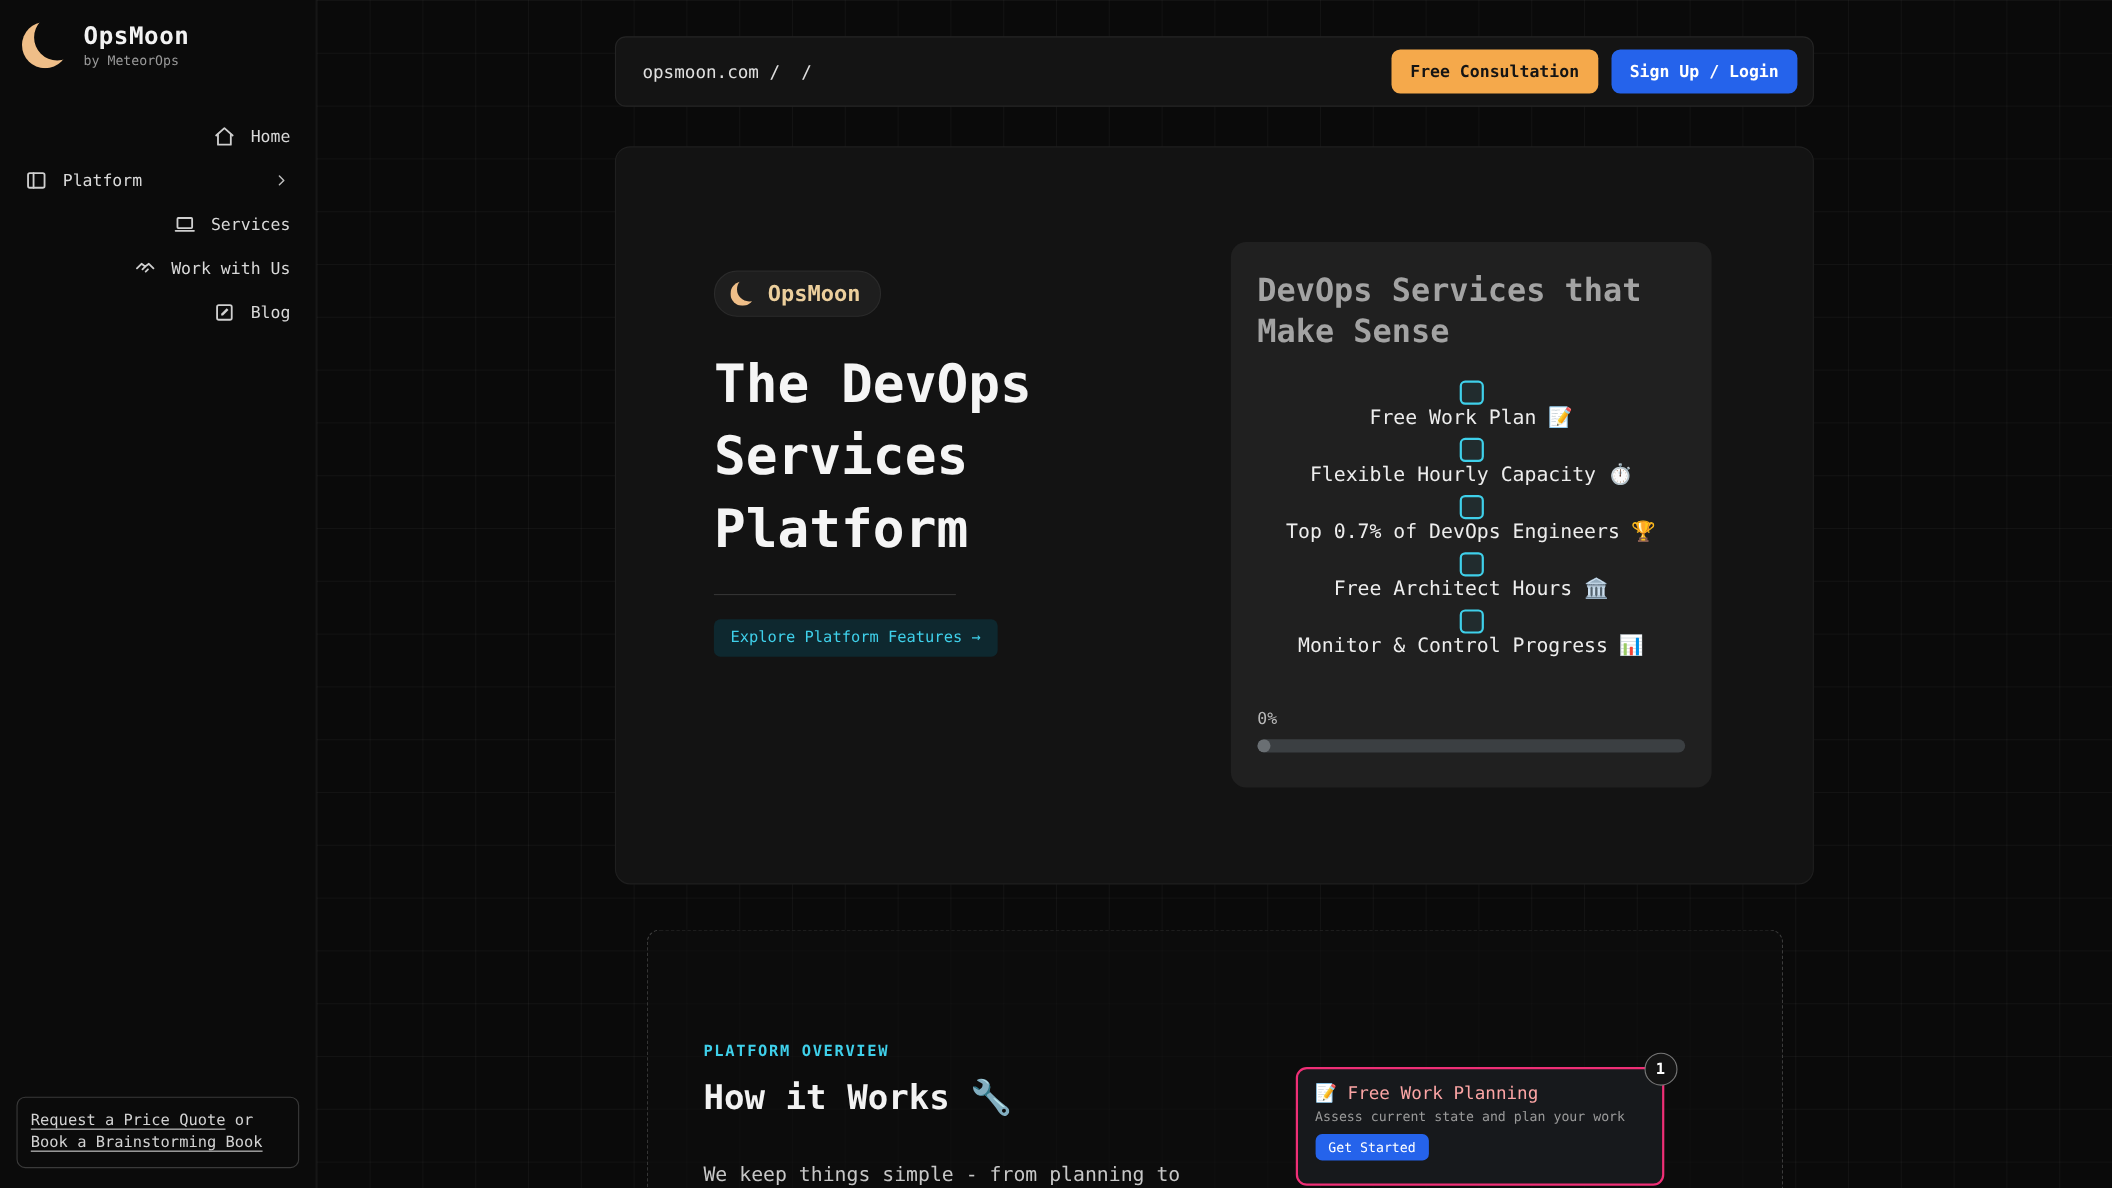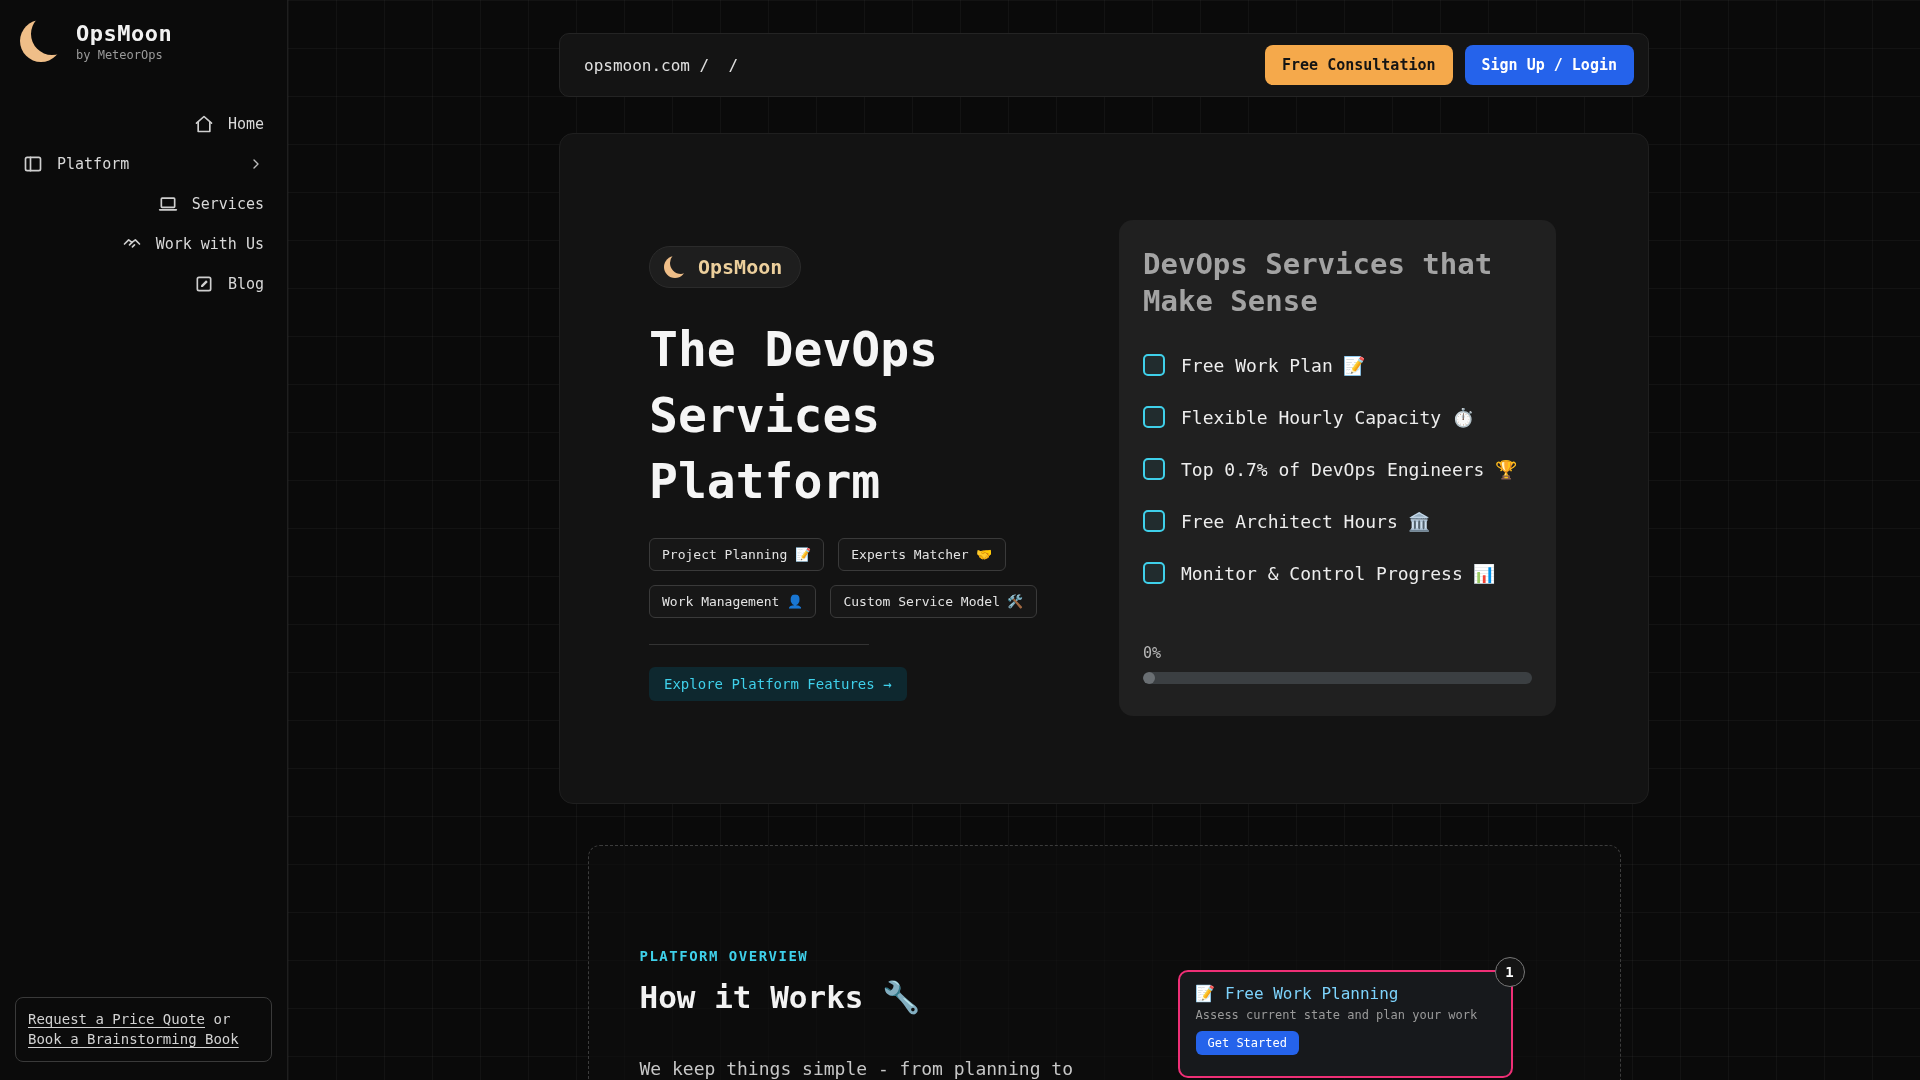--- a/index.html
+++ b/index.html
@@ -104,21 +104,21 @@
   }
 
   .services-card {
     position:absolute; right:92px; top:86px;
     width:437px; height:496px;
     background:#202020; border-radius:14px;
     padding:26px 24px;
   }
   .services-title { font-size:29px; line-height:37px; font-weight:bold; color:#a3a3a3; }
   .check-list { margin-top:26px; }
-  .check-item { display:flex; align-items:flex-end; gap:16px; height:30px; margin-bottom:22px; }
+  .check-item { display:flex; align-items:center; height:30px; margin-bottom:22px;flex-direction:column; }
   .checkbox {
     width:22px; height:22px; flex:0 0 22px;
     border:2px solid #3fd0ea; border-radius:5px;
     background:rgba(63,208,234,0.07);
   }
   .check-label { font-size:18px; color:#ededed; white-space:nowrap; }
   .progress-block { position:absolute; left:24px; right:24px; bottom:32px; }
   .progress-label { font-size:15px; color:#b8b8b8; }
   .progress-track {
     margin-top:10px; height:12px; border-radius:6px;
@@ -137,21 +137,21 @@
   .eyebrow { font-size:14px; font-weight:bold; letter-spacing:1.5px; color:#3fd0ea; }
   .how-title { margin-top:15px; font-size:31px; font-weight:bold; color:#f2f2f2; }
   .how-para { margin-top:42px; font-size:18px; color:#c7c7c7; max-width:520px; }
 
   .step-card {
     position:absolute; top:124px; right:107px;
     width:335px; height:108px;
     background:#17191c; border:2px solid #ef2f76; border-radius:10px;
     padding:12px 16px;
   }
-  .step-title { font-size:16px; color:#7dd3fc; }
+  .step-title { font-size:16px; color:#fca5a5; }
   .step-sub { margin-top:5px; font-size:12px; color:#9a9a9a; }
   .btn-sm { margin-top:9px; font-size:12px; font-weight:normal; padding:5px 12px; border-radius:6px; }
   .step-badge {
     position:absolute; top:-15px; right:-14px;
     width:30px; height:30px; border-radius:50%;
     background:#141414; border:1px solid #777777;
     color:#ffffff; font-size:14px; font-weight:bold;
     display:flex; align-items:center; justify-content:center;
   }
 </style>
@@ -238,26 +238,20 @@
     </div>
   </header>
 
   <section class="hero">
     <div class="hero-left">
       <div class="hero-badge">
         <span class="moon-sm"></span>
         <span class="badge-text">OpsMoon</span>
       </div>
       <h1 class="hero-title">The DevOps Services Platform</h1>
-      <div class="chips">
-        <span class="chip">Project Planning 📝</span>
-        <span class="chip">Experts Matcher 🤝</span>
-        <span class="chip">Work Management 👤</span>
-        <span class="chip">Custom Service Model 🛠️</span>
-      </div>
       <div class="divider"></div>
       <a class="explore-link">Explore Platform Features →</a>
     </div>
 
     <div class="services-card">
       <h2 class="services-title">DevOps Services that Make Sense</h2>
       <div class="check-list">
         <div class="check-item">
           <span class="checkbox"></span>
           <span class="check-label">Free Work Plan 📝</span>

